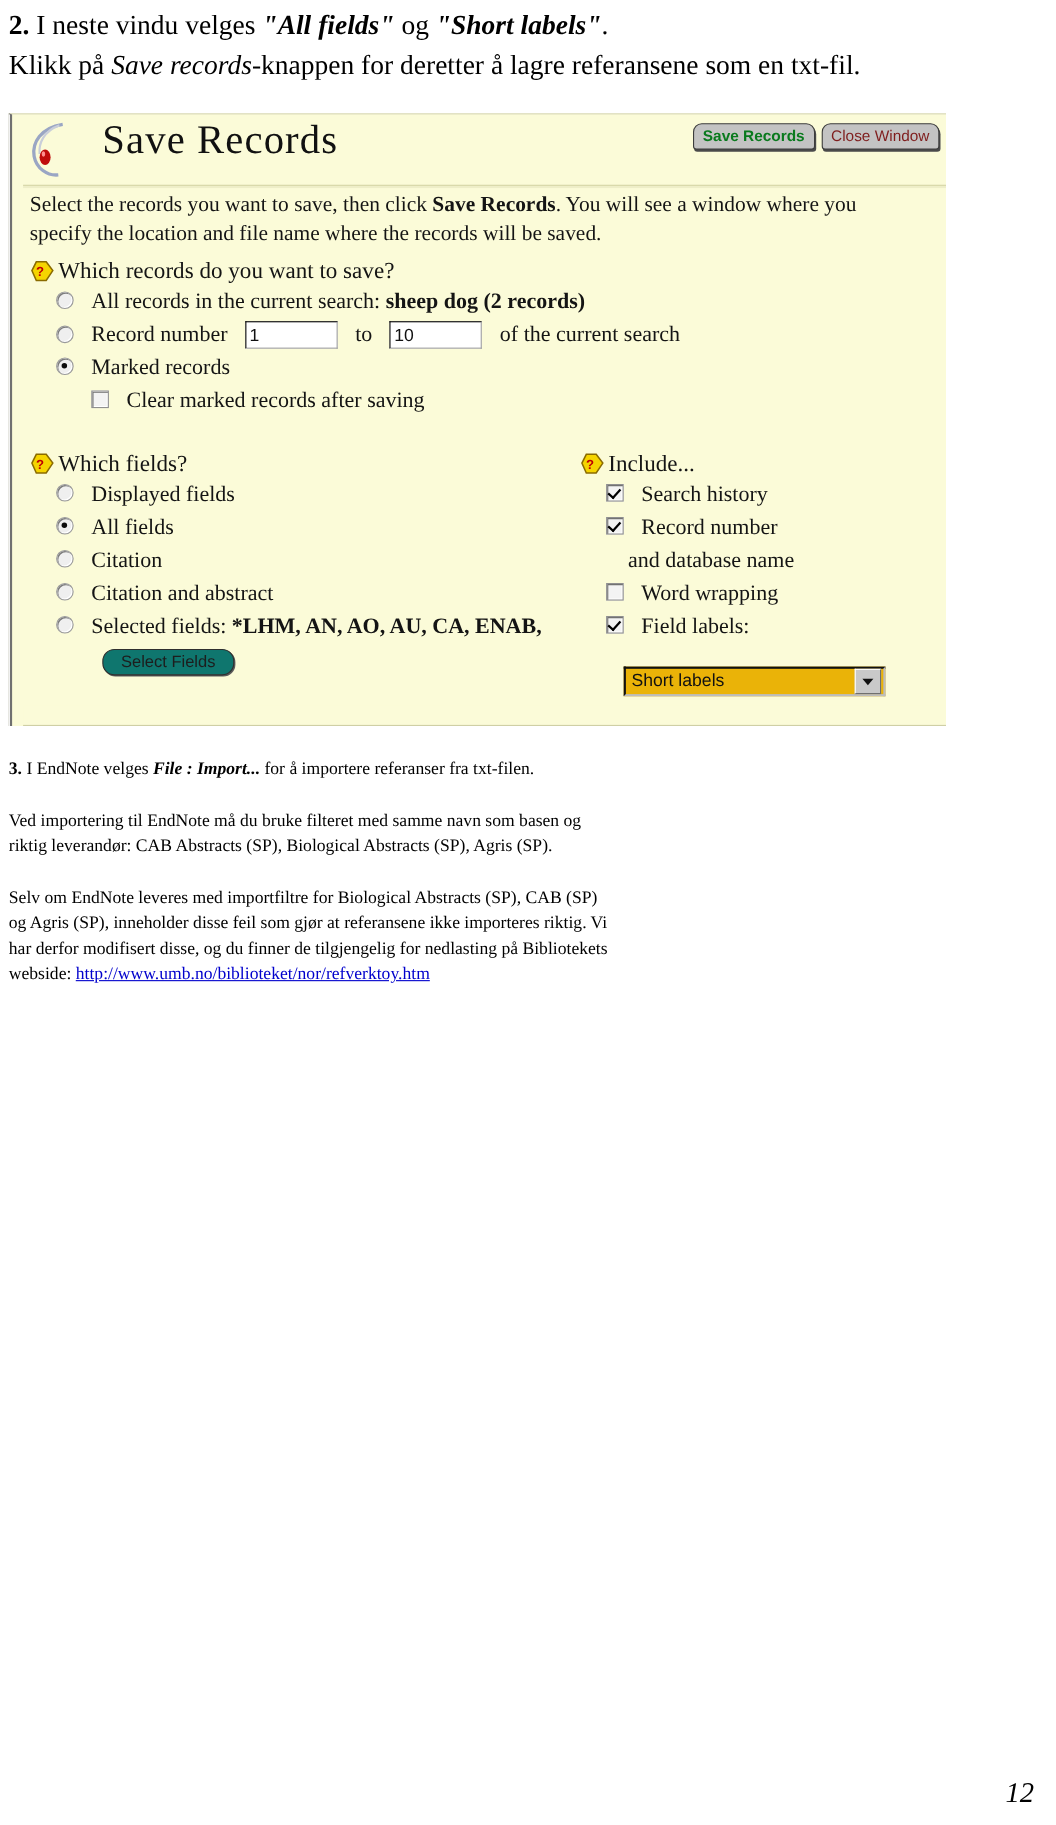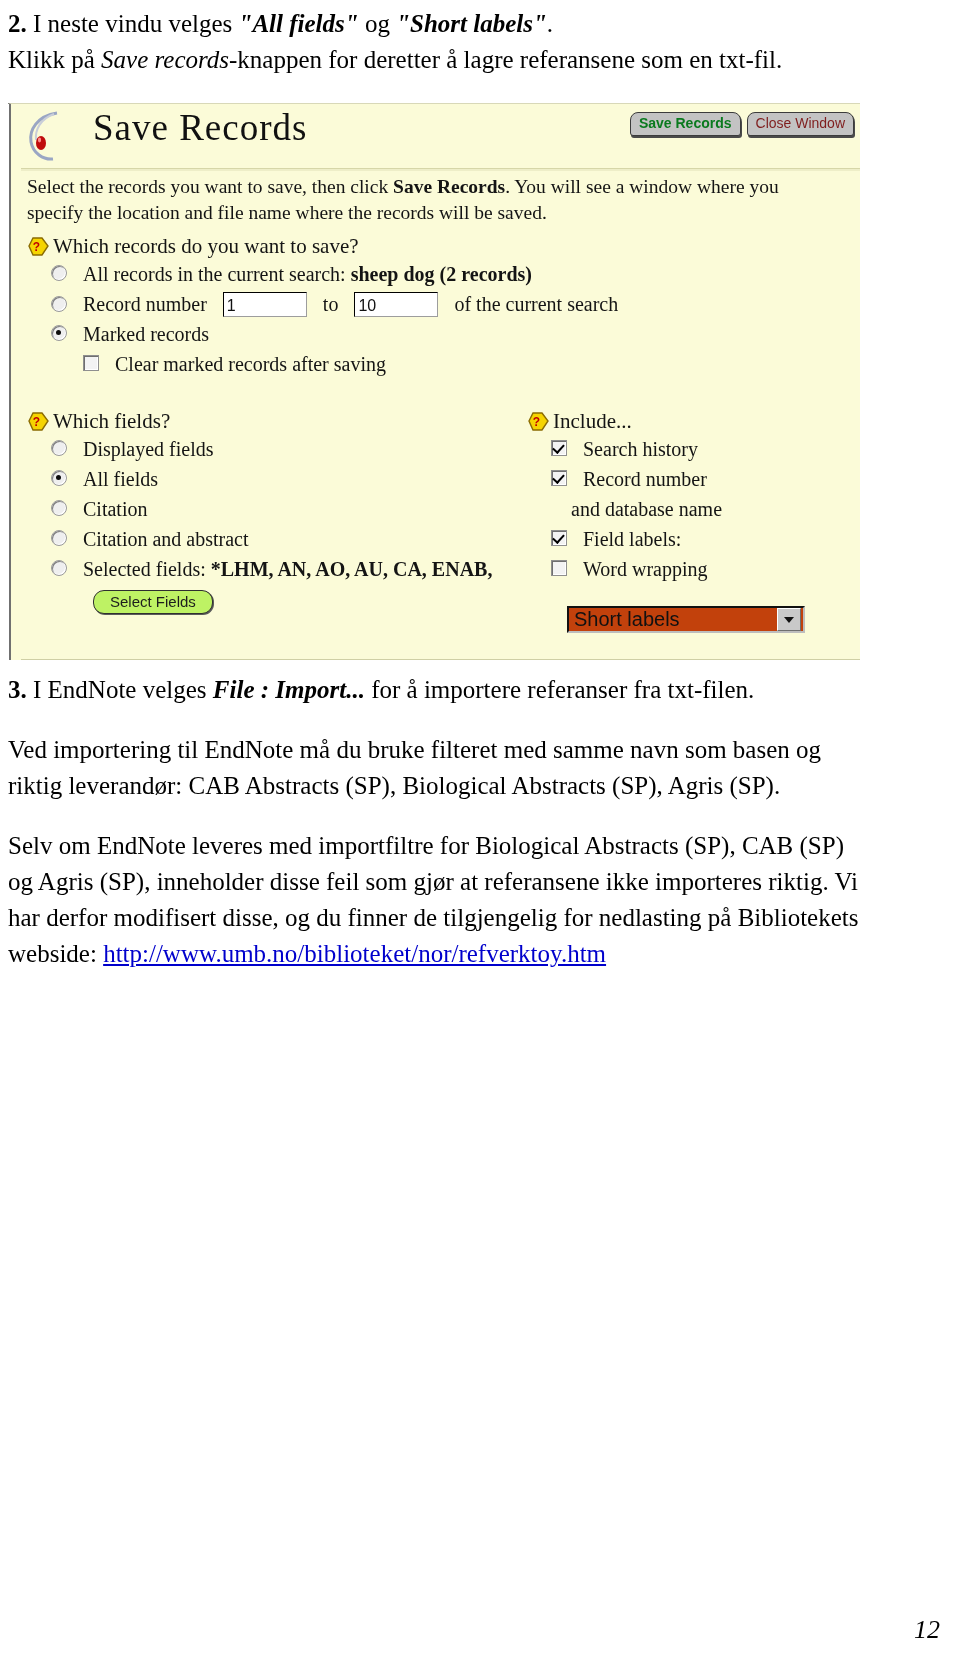--- a/index.html
+++ b/index.html
@@ -202,49 +202,49 @@
     font-size: 16px;
     line-height: 25px;
     padding: 0 3px;
     color: #111;
     vertical-align: -6px;
     box-sizing: border-box;
   }
 
   .oval-btn {
     display: inline-block;
-    background: #bef264;
+    background: #0f766e;
     border: 1px solid #2f2f2f;
     border-radius: 11px;
     box-shadow: 1px 1px 0 #5a5a5a;
     font-family: "Liberation Sans", sans-serif;
     font-size: 15px;
     padding: 2px 16px 3px 16px;
     color: #1d1d1d;
   }
 
   .selfield-list {
     font-weight: bold;
     font-size: 20px;
     letter-spacing: 0px;
     white-space: nowrap;
   }
 
   .dropdown {
     width: 238px;
     height: 27px;
-    background: #c2410c;
+    background: #eab308;
     border: 2px solid #111;
     border-right-color: #bdbdbd;
     border-bottom-color: #bdbdbd;
     display: flex;
     align-items: center;
     justify-content: space-between;
     font-family: "Liberation Sans", sans-serif;
-    font-size: 20px;
+    font-size: 16px;
     color: #111;
     padding-left: 5px;
     box-sizing: border-box;
   }
   .dd-arrow {
     width: 22px;
     height: 21px;
     background: #c9c9c9;
     border: 1px solid #6f6f6f;
     border-top-color: #ffffff;
@@ -270,23 +270,23 @@
     bottom: 0;
     height: 18px;
     background: #fbfbd8;
     border-bottom: 1px solid #cfcfa5;
   }
 
   
   .doc-body {
     position: absolute;
     left: 8px;
-    top: 672px;
+    top: 688px;
     width: 900px;
-    font-size: 25px;
+    font-size: 16px;
     line-height: 1.44;
     color: #000;
   }
   .doc-body p { margin: 0 0 24px 0; }
   .doc-body .line { white-space: nowrap; }
   a.link {
     color: #0000cc;
   }
 
   .page-number {
@@ -423,26 +423,26 @@
         <div class="opt">
           <span class="cbox on"></span>
           <span>Search history</span>
         </div>
         <div class="opt">
           <span class="cbox on"></span>
           <span>Record number</span>
         </div>
         <div style="margin-left:20px; line-height:1.5;">and database name</div>
         <div class="opt">
+          <span class="cbox"></span>
+          <span>Word wrapping</span>
+        </div>
+        <div class="opt">
           <span class="cbox on"></span>
           <span>Field labels:</span>
-        </div>
-        <div class="opt">
-          <span class="cbox"></span>
-          <span>Word wrapping</span>
         </div>
         <div style="margin-left:16px; margin-top:22px;">
           <div class="dropdown">
             <span>Short labels</span>
             <span class="dd-arrow">
                 <i></i>
               </span>
           </div>
         </div>
       </div>

